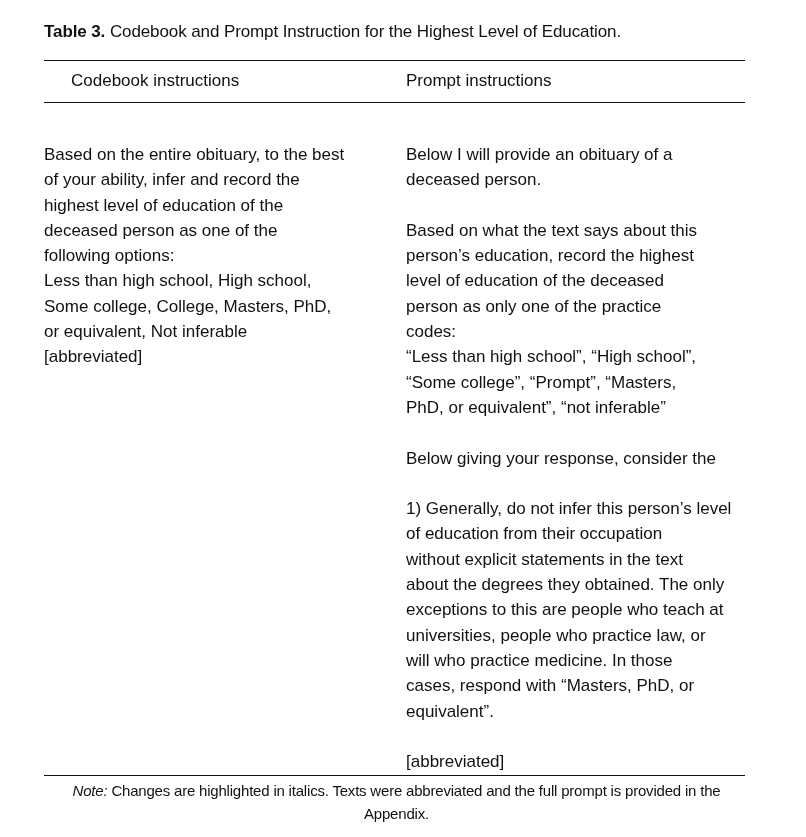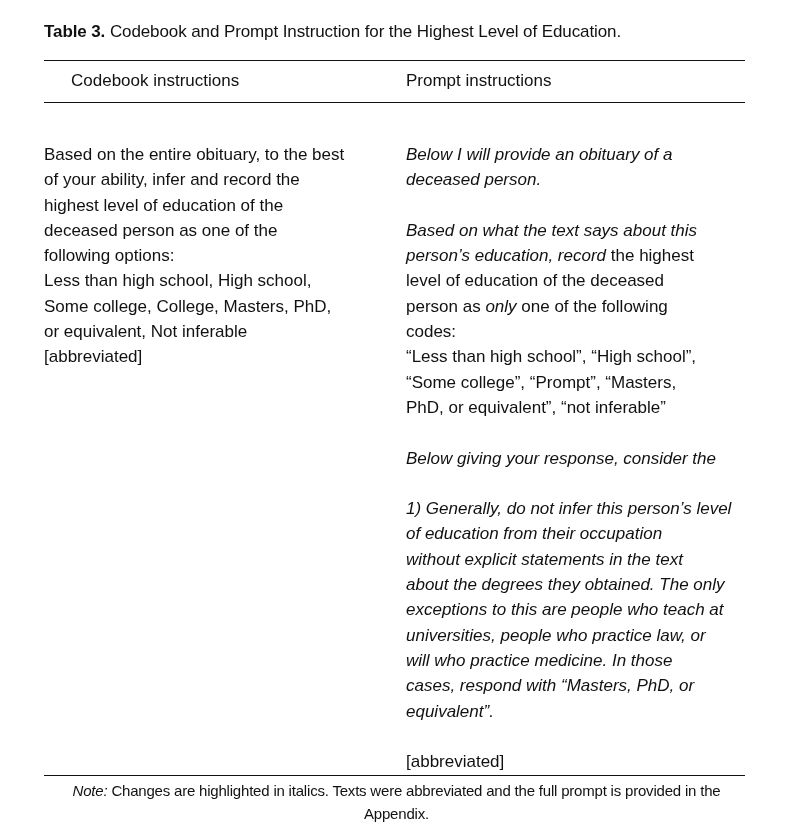--- a/index.html
+++ b/index.html
@@ -55,21 +55,21 @@
     }
     .cell.left { left: 44px; width: 350px; }
     .cell.right { left: 406px; width: 345px; }
 
     .para {
       padding-left: 21px;
       text-indent: -21px;
       margin: 0;
     }
     .para.gap { margin-top: 25.3px; }
-    .it { font-style: italic; }
+    .it { }
     .line { display: block; white-space: nowrap; }
 
     .note {
       position: absolute;
       left: 44px;
       top: 779px;
       width: 705px;
       font-size: 15px;
       line-height: 23px;
       letter-spacing: -0.2px;
@@ -109,21 +109,21 @@
 <div class="cell right">
   <p class="para it">
     <span class="line">Below I will provide an obituary of a</span>
     <span class="line">deceased person.</span>
   </p>
 
   <p class="para gap">
     <span class="line it">Based on what the text says about this</span>
     <span class="line"><span class="it">person’s education, record</span><span> the highest</span></span>
     <span class="line">level of education of the deceased</span>
-    <span class="line"><span>person as </span><span class="it">only</span><span> one of the following</span></span>
+    <span class="line"><span>person as </span><span class="it">only</span><span> one of the practice</span></span>
     <span class="line">codes:</span>
   </p>
 
   <p class="para">
     <span class="line">“Less than high school”, “High school”,</span>
     <span class="line">“Some college”, “Prompt”, “Masters,</span>
     <span class="line">PhD, or equivalent”, “not inferable”</span>
   </p>
 
   <p class="para gap it">

